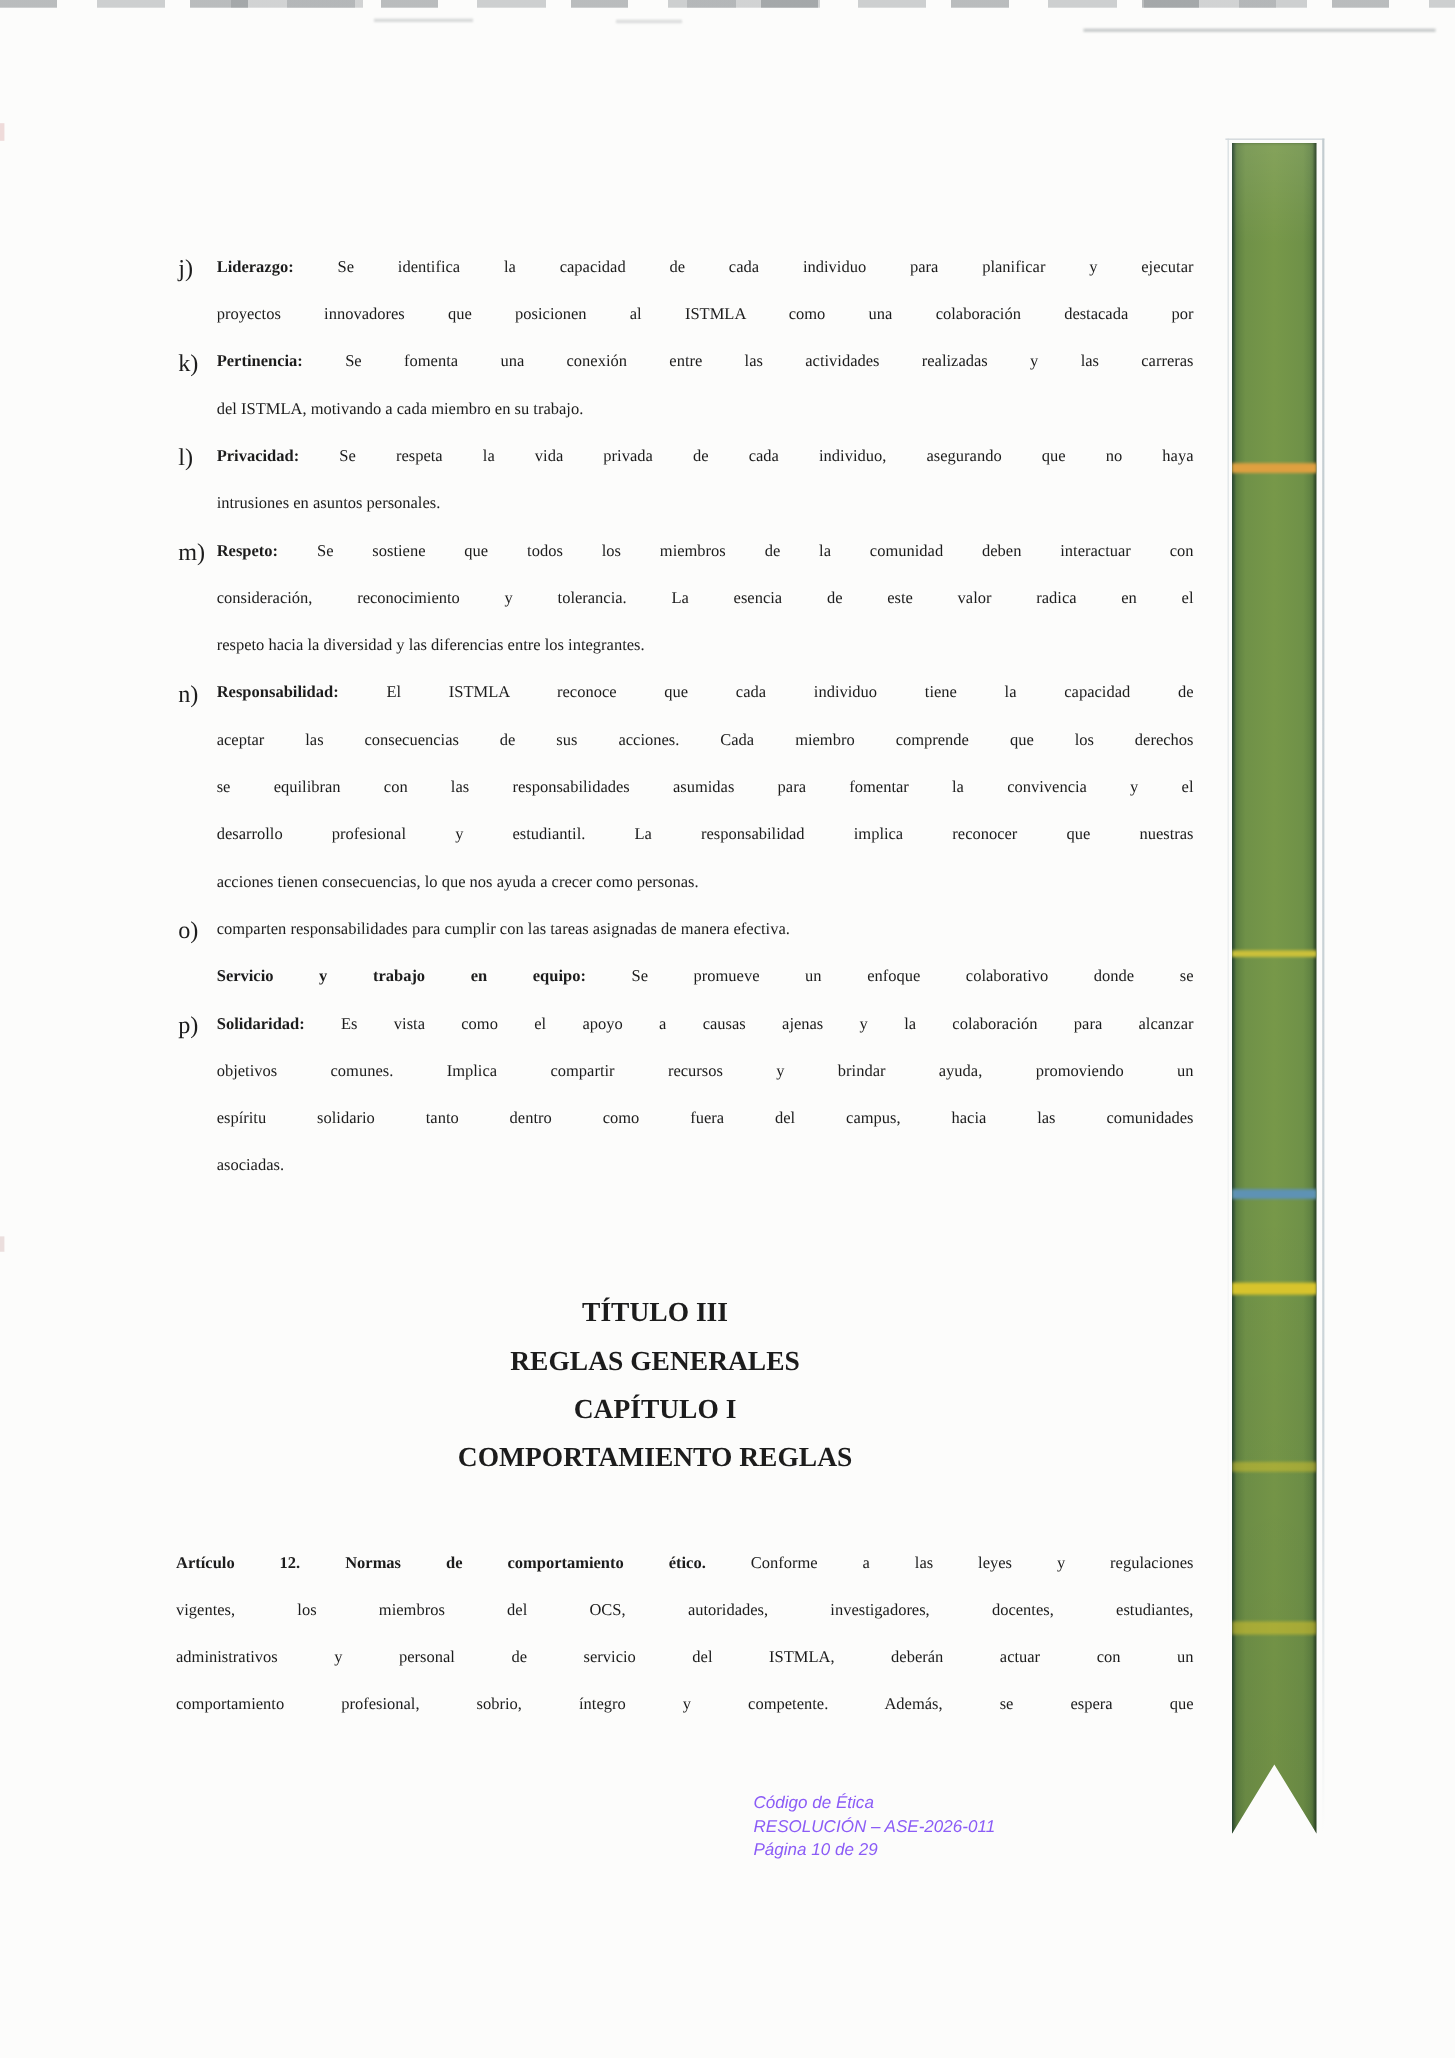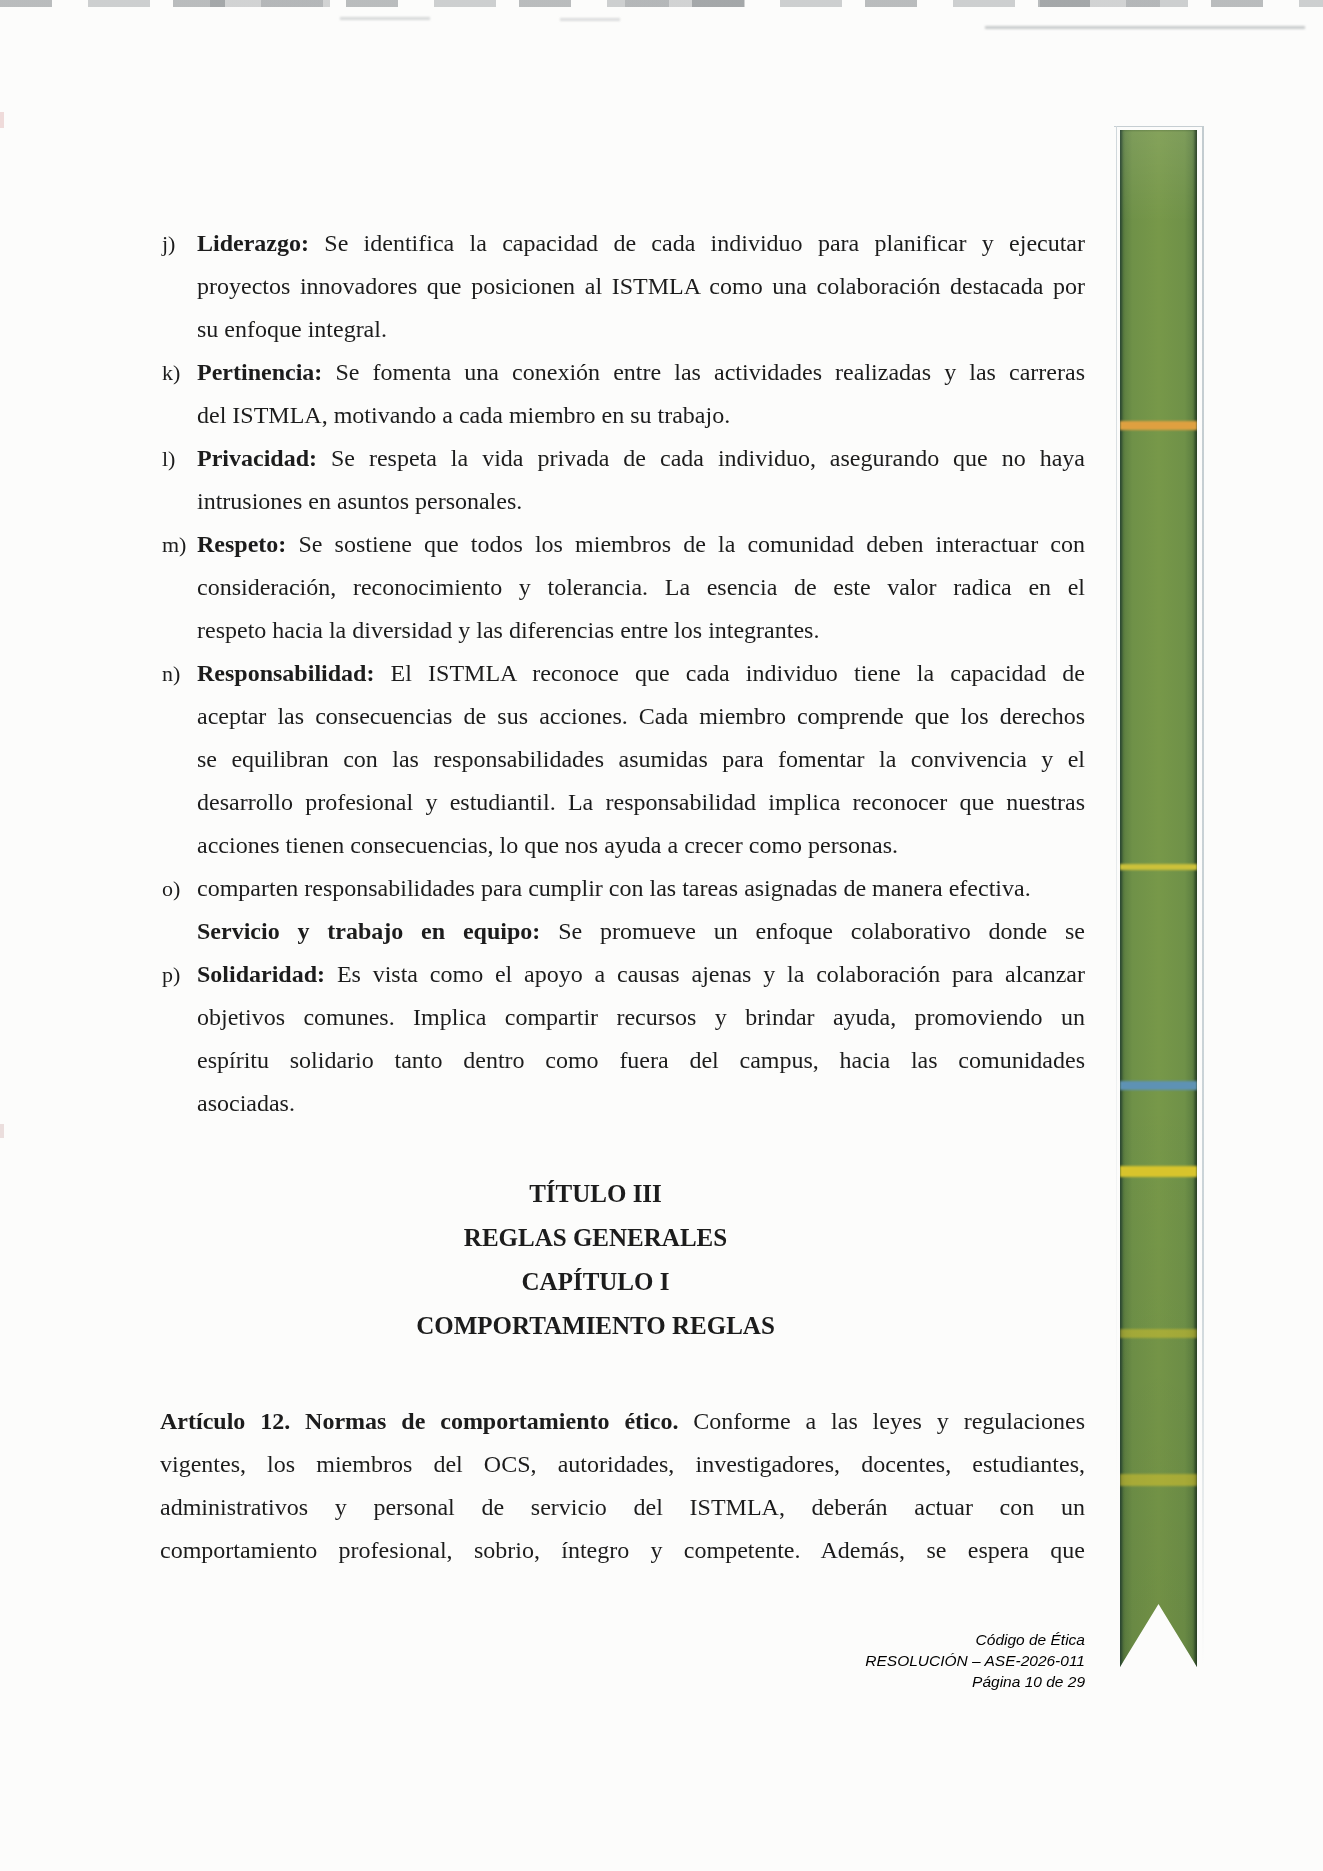--- a/index.html
+++ b/index.html
@@ -23,41 +23,41 @@
   .smudge-c { position:absolute; top:18px; left:560px; width:60px; height:3px; background:rgba(160,164,167,.35); filter:blur(1px); }
   .speck-1 { position:absolute; left:0; top:112px; width:4px; height:16px; background:rgba(220,170,170,.40); }
   .speck-2 { position:absolute; left:0; top:1124px; width:4px; height:14px; background:rgba(200,160,160,.32); }
 
   
   .values-list { position:absolute; left:160px; top:222px; width:925px; }
   .item { position:relative; padding-left:37px; }
   .item .label {
     position:absolute; left:2px; top:0; height:43px; line-height:43px; font-size:22px;
   }
-  .line { height:43px; line-height:43px; font-size:24px; }
+  .line { height:43px; line-height:43px; font-size:15px; }
   .line.just { text-align:justify; text-align-last:justify; text-justify:inter-word; }
   .line b { font-weight:bold; }
 
   
   .headings {
     position:absolute; left:160px; top:1172px; width:925px;
     padding-right:54px; box-sizing:border-box;
     text-align:center; font-weight:bold; font-size:25px;
   }
   .headings .h { height:44px; line-height:44px; }
 
   
   .article { position:absolute; left:160px; top:1400px; width:925px; }
   .article .line { text-align:justify; text-align-last:justify; text-justify:inter-word; }
 
   
   .footer {
     position:absolute; left:685px; top:1629px; width:400px;
-    text-align:right; font-family:"Liberation Sans",sans-serif;
-    font-style:italic; font-size:15.5px; line-height:21px; color:#000000;
+    font-family:"Liberation Sans",sans-serif;
+    font-style:italic; font-size:15.5px; line-height:21px; color:#8b5cf6;
   }
 
   
   .ribbon-frame-top { position:absolute; left:1114px; top:126px; width:90px; height:1px; background:#c6ced2; }
   .ribbon-frame-right { position:absolute; left:1202px; top:126px; width:2px; height:1540px;
     background:linear-gradient(180deg,#c3ccd0 0%, #ccd5d9 75%, rgba(204,213,217,0) 100%); }
   .ribbon-frame-left { position:absolute; left:1116px; top:126px; width:1px; height:1380px;
     background:linear-gradient(180deg,#d0d8dc 0%, rgba(208,216,220,0) 100%); }
   .ribbon {
     position:absolute; left:1120px; top:130px; width:77px; height:1537px;
@@ -85,21 +85,20 @@
   <div class="smudge-b"></div>
   <div class="smudge-c"></div>
   <div class="speck-1"></div>
   <div class="speck-2"></div>
 
   <div class="values-list">
       <div class="item">
         <span class="label">j)</span>
         <div class="line just"><b class="term">Liderazgo:</b> <span>Se identifica la capacidad de cada individuo para planificar y ejecutar</span></div>
         <div class="line just">proyectos innovadores que posicionen al ISTMLA como una colaboración destacada por</div>
-        <div class="line">su enfoque integral.</div>
       </div>
       <div class="item">
         <span class="label">k)</span>
         <div class="line just"><b class="term">Pertinencia:</b> <span>Se fomenta una conexión entre las actividades realizadas y las carreras</span></div>
         <div class="line">del ISTMLA, motivando a cada miembro en su trabajo.</div>
       </div>
       <div class="item">
         <span class="label">l)</span>
         <div class="line just"><b class="term">Privacidad:</b> <span>Se respeta la vida privada de cada individuo, asegurando que no haya</span></div>
         <div class="line">intrusiones en asuntos personales.</div>

